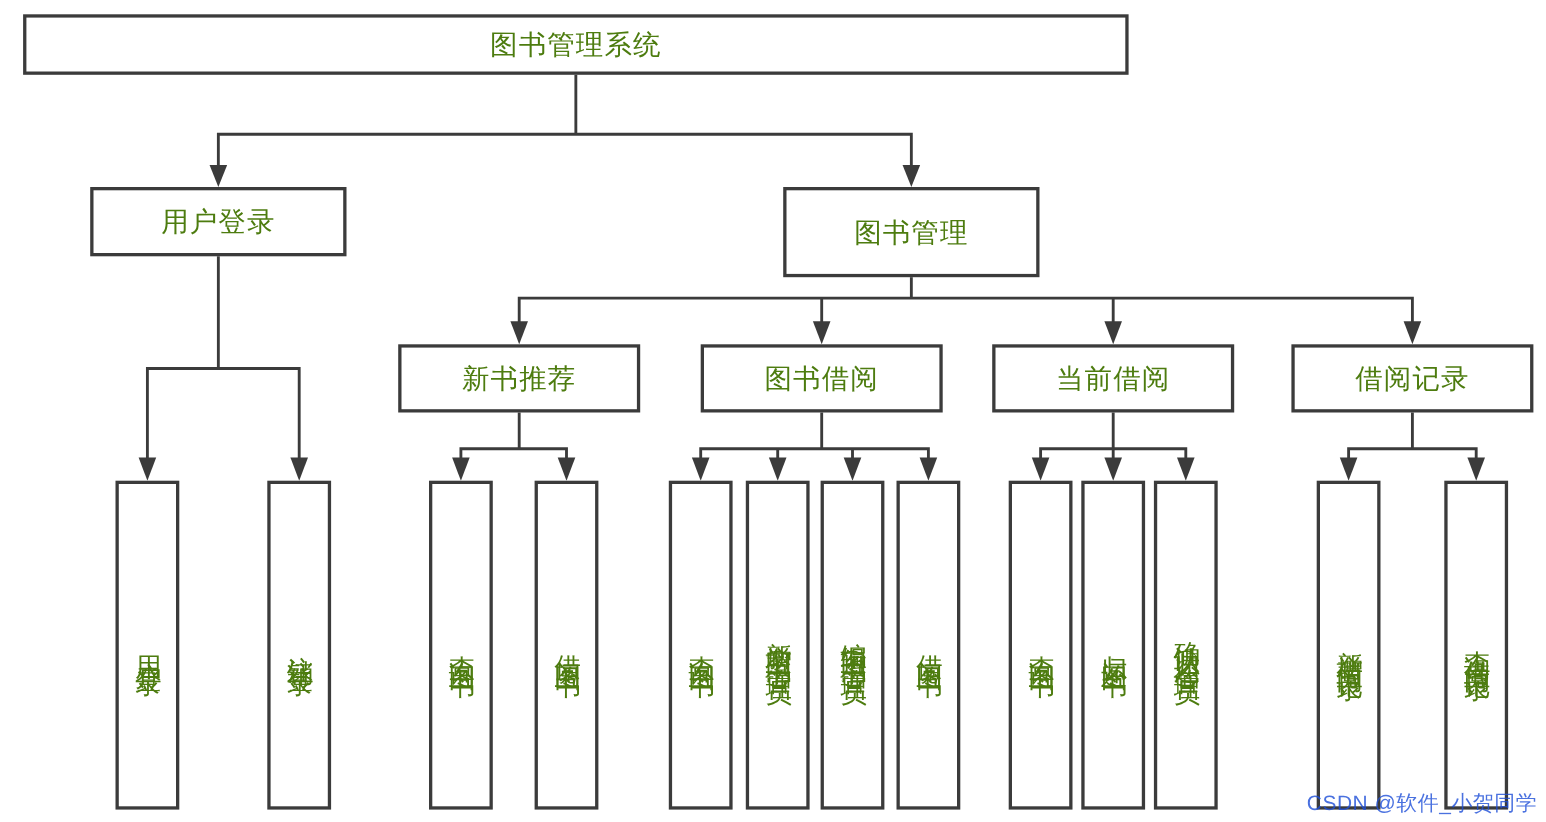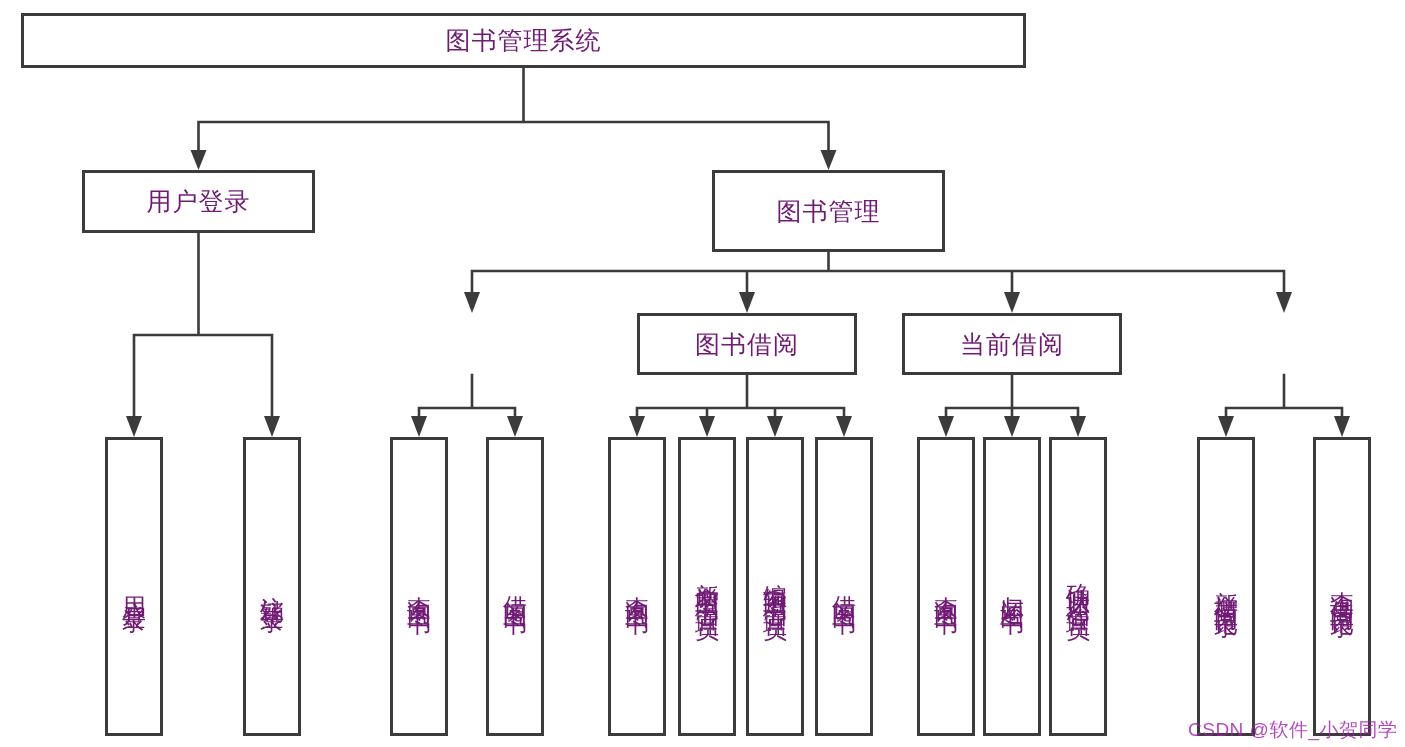--- a/index.html
+++ b/index.html
@@ -12,40 +12,40 @@
   }
   .connectors{position:absolute;left:0;top:0;z-index:1;}
   .box{
     position:absolute;
     box-sizing:border-box;
     border:3px solid #3b3b3b;
     background:#ffffff;
     display:flex;
     align-items:center;
     justify-content:center;
-    color:#701a75;
+    color:#4d7c0f;
     z-index:2;
   }
   .box.h span{
     font-size:25px;
     letter-spacing:1px;
     white-space:nowrap;
   }
   .box.v span{
     writing-mode:vertical-rl;
     text-orientation:mixed;
     font-size:24px;
     letter-spacing:5px;
     line-height:1;
   }
   .watermark{
     position:absolute;
     left:1188px;top:717px;
     font-size:19px;
-    color:#a21caf;
+    color:#1d4ed8;
     opacity:.8;
     z-index:3;
     white-space:nowrap;
     letter-spacing:.5px;
   }
 </style>
 </head>
 <body>
 
 <div class="canvas">
@@ -98,25 +98,31 @@
     <span>图书管理系统</span>
   </div>
 
   <div class="box h" style="left:82px;top:170px;width:233px;height:63px">
     <span>用户登录</span>
   </div>
   <div class="box h" style="left:712px;top:170px;width:233px;height:82px">
     <span>图书管理</span>
   </div>
 
+  <div class="box h" style="left:362px;top:313px;width:220px;height:62px">
+    <span>新书推荐</span>
+  </div>
   <div class="box h" style="left:902px;top:313px;width:220px;height:62px">
     <span>当前借阅</span>
   </div>
   <div class="box h" style="left:637px;top:313px;width:220px;height:62px">
     <span>图书借阅</span>
+  </div>
+  <div class="box h" style="left:1174px;top:313px;width:220px;height:62px">
+    <span>借阅记录</span>
   </div>
 
   <div class="box v" style="left:105px;top:437px;width:58px;height:299px">
     <span>用户登录</span>
   </div>
   <div class="box v" style="left:243px;top:437px;width:58px;height:299px">
     <span>注销登录</span>
   </div>
 
   <div class="box v" style="left:390px;top:437px;width:58px;height:299px">

